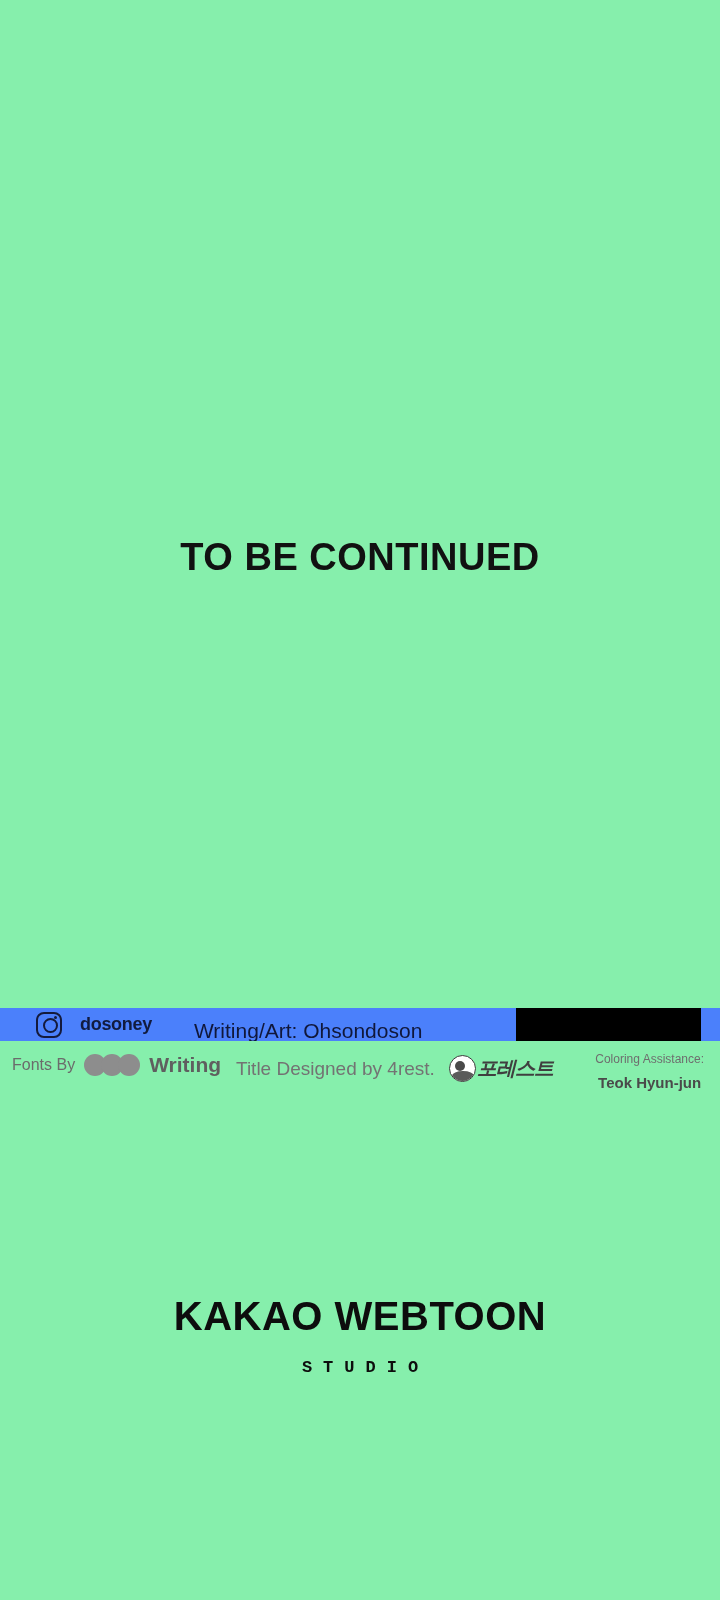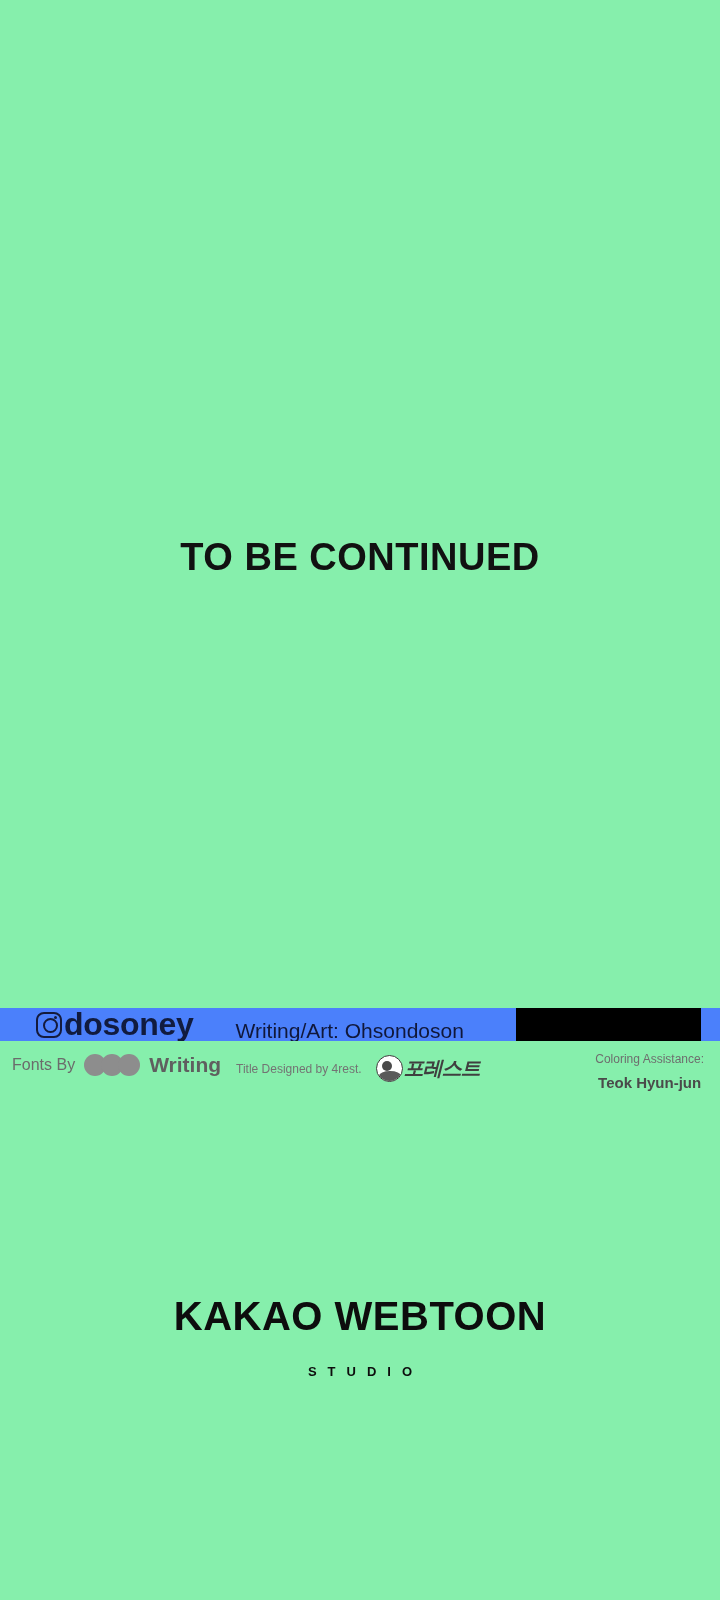--- a/index.html
+++ b/index.html
@@ -71,24 +71,24 @@
     content: "";
     position: absolute;
     width: 3.2px;
     height: 3.2px;
     background: #141a3c;
     border-radius: 50%;
     top: 2.6px;
     right: 2.6px;
   }
   .handle {
-    margin-left: 2px;
-    font-family: "Liberation Sans", sans-serif;
-    font-weight: bold;
-    font-size: 32px;
+    margin-left: 18px;
+    font-family: "Liberation Sans", sans-serif;
+    font-weight: bold;
+    font-size: 18px;
     color: #111b3f;
     letter-spacing: -0.3px;
   }
   .writing-credit {
     margin-left: 42px;
     font-family: "Liberation Sans", sans-serif;
     font-size: 21px;
     color: #10173a;
     white-space: nowrap;
     margin-top: 13px;
@@ -148,21 +148,21 @@
   }
 
   .cred-title {
     position: absolute;
     left: 236px;
     top: 12px;
     display: flex;
     align-items: center;
   }
   .cred-title-text {
-    font-size: 12px;
+    font-size: 19px;
     color: #737373;
     font-family: "Liberation Sans", sans-serif;
     white-space: nowrap;
   }
   .forest-mark {
     width: 27px;
     height: 27px;
     border: 1.6px solid #3a3a3a;
     border-radius: 50%;
     margin-left: 14px;
@@ -233,24 +233,24 @@
   }
   .kw-main {
     font-family: "Liberation Sans", sans-serif;
     font-weight: bold;
     font-size: 40px;
     letter-spacing: 0.5px;
     color: #0d0d0d;
     line-height: 48px;
   }
   .kw-sub {
-    margin-top: 24px;
-    font-family: Liberation Sans, sans-serif;
-    font-weight: bold;
-    font-size: 13px;
+    margin-top: 18px;
+    font-family: Liberation Mono, monospace;
+    font-weight: bold;
+    font-size: 17px;
     letter-spacing: 11px;
     text-indent: 11px;
     color: #0d0d0d;
   }
 </style>
 </head>
 <body>
 
 <div class="page">
 

